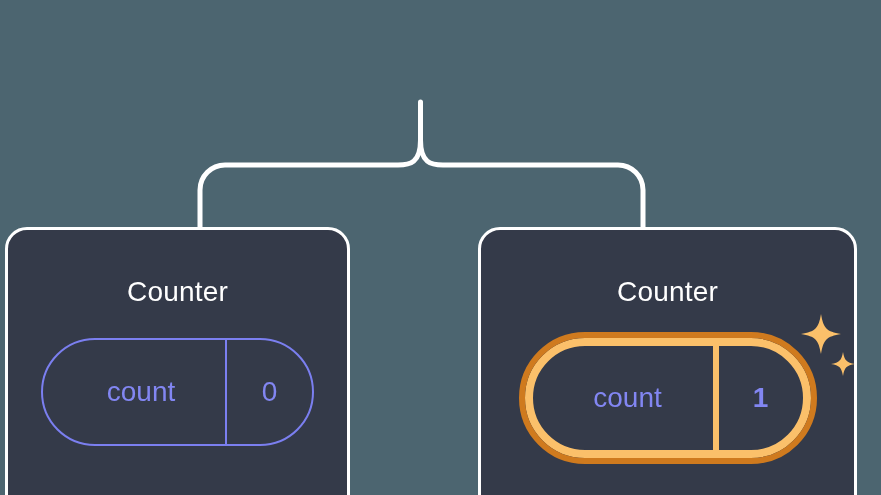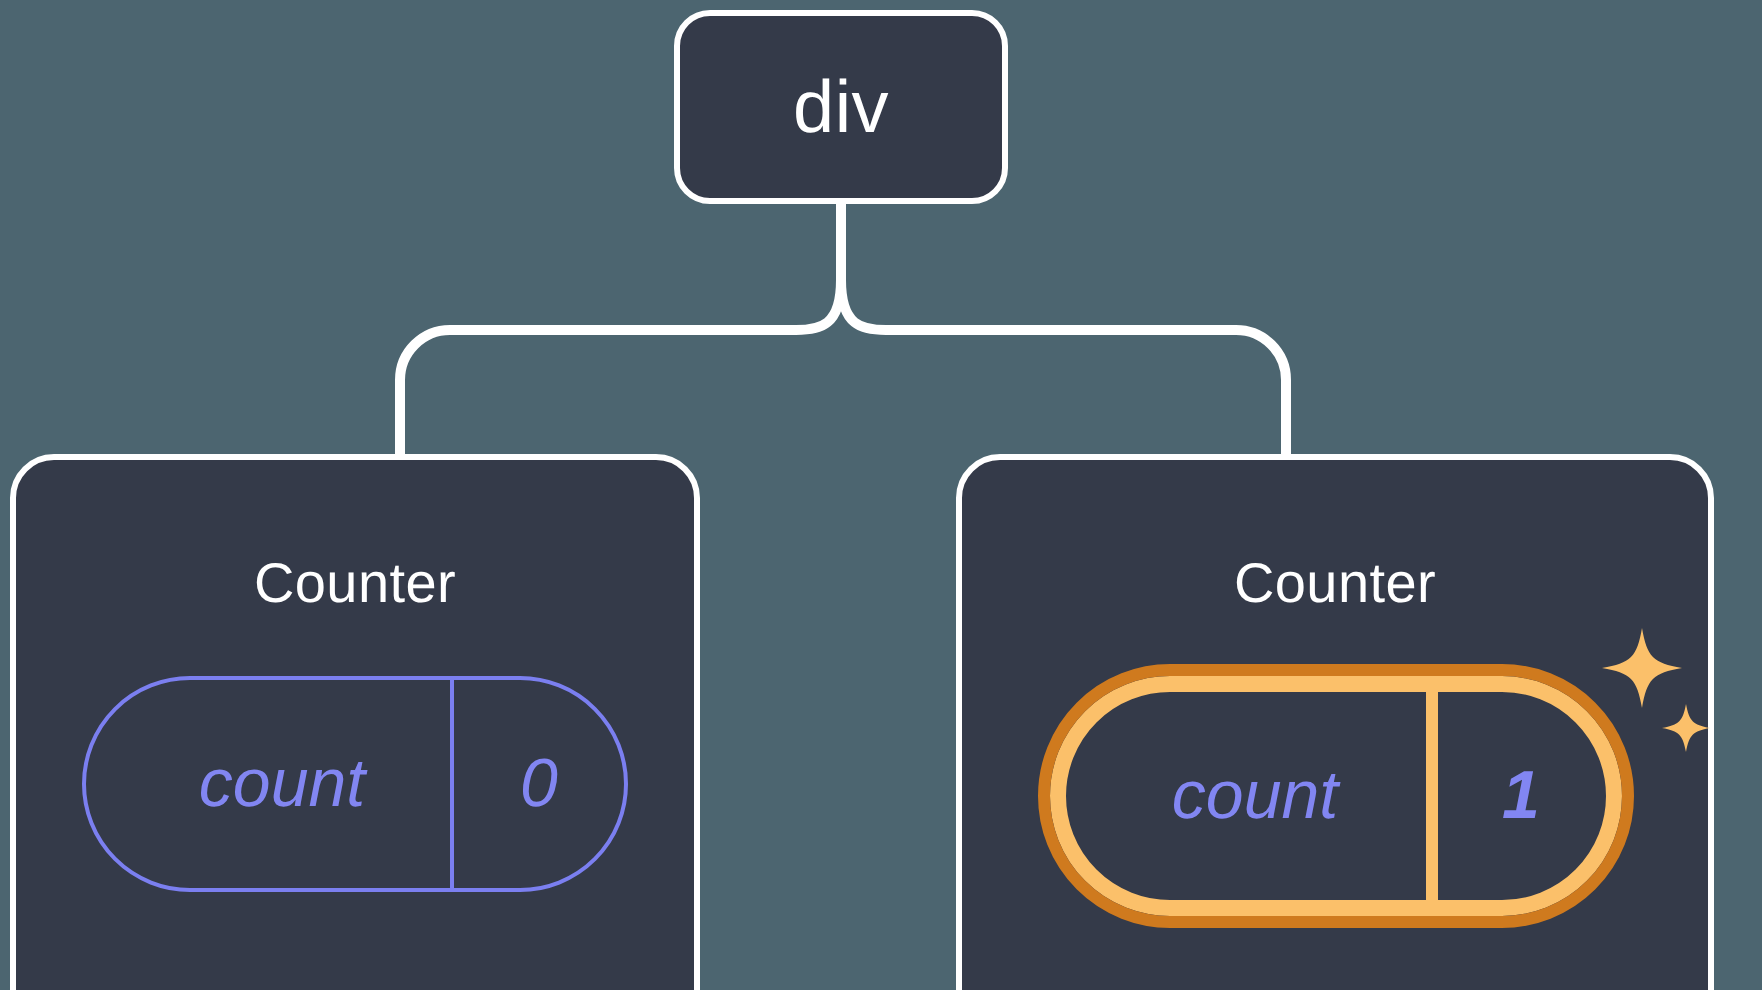--- a/index.html
+++ b/index.html
@@ -90,23 +90,22 @@
     border: 2px solid #7b7ff0;
     border-radius: 999px;
     background: transparent;
   }
 
   .pill-key, .pill-val {
     display: flex;
     align-items: center;
     justify-content: center;
     color: #8286f2;
-    font-size: 34px;
+    font-size: 28px;
     line-height: 1;
-    font-style: italic;
   }
 
   .pill-key { width: 168px; padding-left: 14px; }
   .pill-val { width: 85px; border-left: 2px solid #7b7ff0; }
 
   
   .pill-hi {
     box-sizing: border-box;
     display: flex;
     align-items: stretch;
@@ -151,23 +150,20 @@
              A 25 25 0 0 0 200 190
              L 200 228" fill="none" stroke="#ffffff" stroke-width="5" stroke-linecap="round" stroke-linejoin="round"></path>
 
     <path d="M 420.5 140
              C 420.5 163 431 165 443 165
              L 618 165
              A 25 25 0 0 1 643 190
              L 643 228" fill="none" stroke="#ffffff" stroke-width="5" stroke-linecap="round" stroke-linejoin="round"></path>
   </svg>
 
-  <div class="node node-root">
-    <span class="node-title-root">div</span>
-  </div>
 
   <div class="node node-child node-child-left">
     <span class="node-title-child">Counter</span>
 
     <div class="pill-wrap">
       <div class="pill">
         <span class="pill-key">count</span>
         <span class="pill-val">0</span>
       </div>
     </div>

